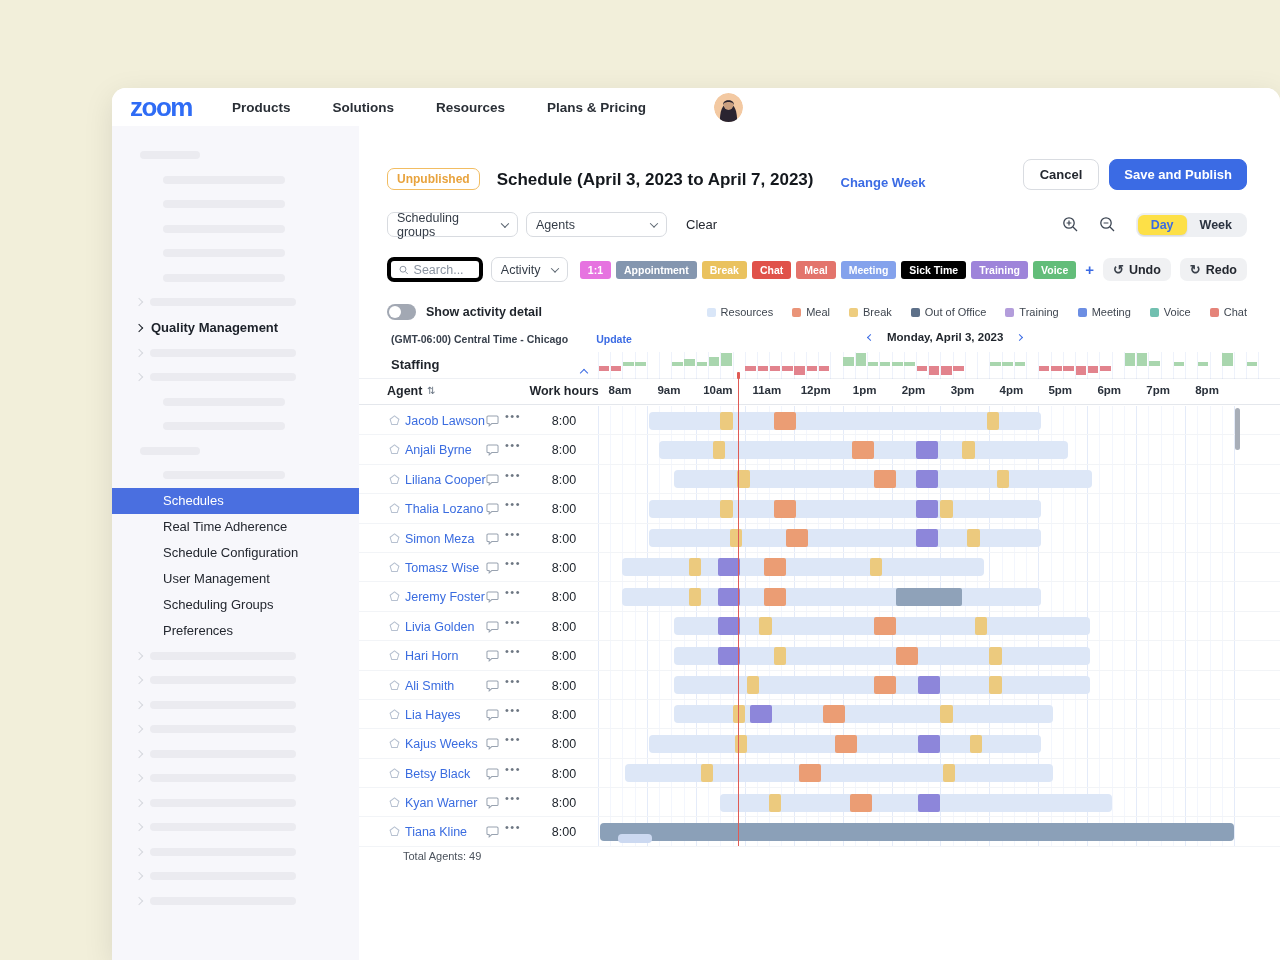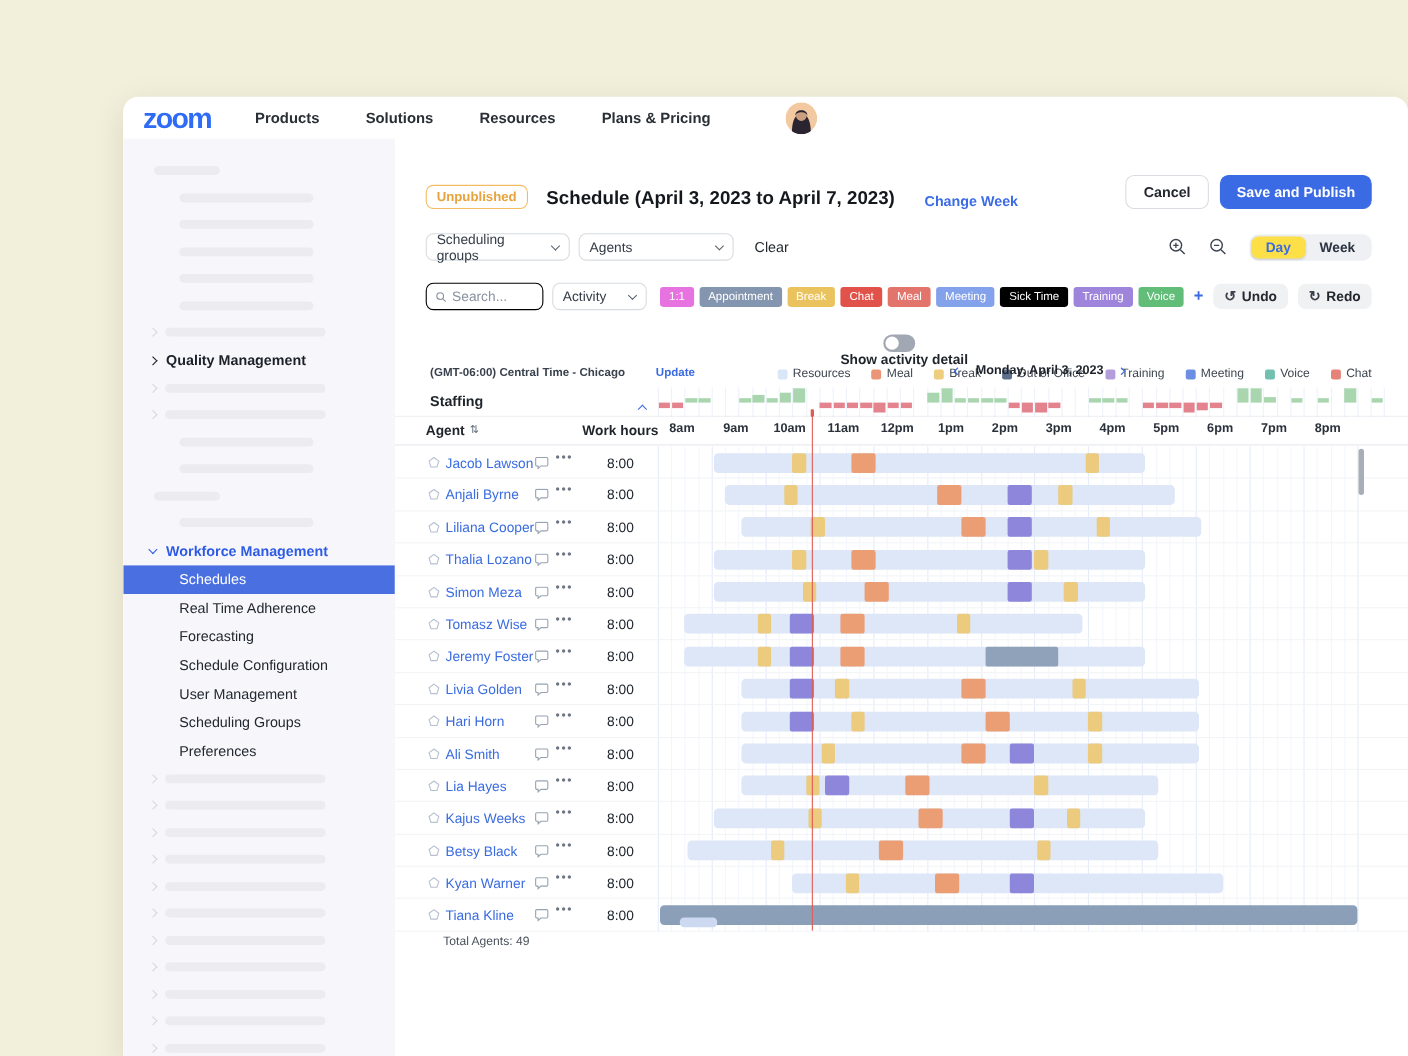--- a/index.html
+++ b/index.html
@@ -50,30 +50,30 @@
   .select { display:inline-flex; align-items:center; justify-content:space-between; height:25px; border:1px solid #d8dbe0;
             border-radius:7px; font-size:12.5px; color:#343c47; padding:0 9px; background:#fff; cursor:pointer; }
   .select .chev { color:#5b6570; margin-left:8px; }
   .clear { font-size:13px; color:#23272f; margin-left:19px; cursor:pointer; }
   .right-tools { margin-left:auto; display:flex; align-items:center; }
   .zicon { margin-left:20px; cursor:pointer; display:flex; }
   .seg { display:flex; background:#eef0f3; border-radius:8px; padding:2px; margin-left:20px; }
   .seg .opt { font-size:12.5px; font-weight:700; padding:3px 13px; border-radius:6px; cursor:pointer; color:#2b3340; }
   .seg .opt.active { background:#fde047; color:#3b6be4; box-shadow:0 1px 2px rgba(0,0,0,.12); }
   .activity-row { position:absolute; top:131px; left:28px; right:33px; display:flex; align-items:center; }
-  .search { display:flex; align-items:center; width:126px; height:25px; border:1px solid #000000; border-radius:7px; padding:0 8px; background:#fff; }
+  .search { display:flex; align-items:center; width:126px; height:25px; border:4px solid #000000; border-radius:7px; padding:0 8px; background:#fff; }
   .search input { border:none; outline:none; width:100%; font-size:12.5px; color:#343c47; margin-left:5px; font-family:"Liberation Sans",sans-serif; }
   .search input::placeholder { color:#8a93a0; }
   .chips { display:flex; align-items:center; margin-left:12px; }
-  .chip { color:#fff; font-size:10.5px; font-weight:400; padding:3px 8px; border-radius:3px; margin-right:5px; cursor:pointer; white-space:nowrap; }
+  .chip { color:#fff; font-size:10.5px; font-weight:700; padding:3px 8px; border-radius:3px; margin-right:5px; cursor:pointer; white-space:nowrap; }
   .chip-add { color:#3b6be4; font-size:15px; font-weight:700; margin-left:4px; cursor:pointer; }
   .hist { margin-left:auto; display:flex; }
   .hist .btn2 { background:#f0f1f3; border-radius:7px; font-size:12.5px; font-weight:700; color:#23272f; padding:4px 10px; margin-left:9px; cursor:pointer; display:flex; align-items:center; }
   .hist .glyph { font-size:13px; margin-right:5px; color:#3a414b; }
-  .toggle-row { position:absolute; top:178px; left:28px; right:33px; display:flex; align-items:center;flex-direction:column; }
+  .toggle-row { position:absolute; top:178px; left:28px; right:33px; display:flex; align-items:center; }
   .toggle { width:29px; height:16px; border-radius:9px; background:#a2a8b3; position:relative; cursor:pointer; flex:0 0 auto; }
   .toggle .knob { position:absolute; left:2px; top:2px; width:12px; height:12px; border-radius:50%; background:#fff; }
   .toggle-lbl { font-size:12.5px; font-weight:700; color:#1f242b; margin-left:10px; }
   .legend { margin-left:auto; display:flex; align-items:center; }
   .lg-item { display:flex; align-items:center; margin-left:19px; }
   .lg-sw { width:9px; height:9px; border-radius:2px; margin-right:5px; }
   .lg-lbl { font-size:11px; color:#3f4650; }
   .tz-row { position:absolute; top:207px; left:32px; right:33px; display:flex; align-items:center; }
   .tz { font-size:10.5px; font-weight:700; color:#39414d; }
   .upd { font-size:10.5px; margin-left:28px; }
@@ -179,27 +179,22 @@
           </div>
           <div class="sb-row">
             <span class="pill ind"></span>
           </div>
           <div class="sb-row">
             <span class="pill short"></span>
           </div>
           <div class="sb-row">
             <span class="pill ind"></span>
           </div>
-          <div class="sb-row tall sb-section active">
-            <span class="chev down"></span>
-            <span class="lbl">Workforce Management</span>
-          </div>
           <div class="sb-row tall sb-item selected">Schedules</div>
           <div class="sb-row tall sb-item">Real Time Adherence</div>
-          <div class="sb-row tall sb-item">Forecasting</div>
           <div class="sb-row tall sb-item">Schedule Configuration</div>
           <div class="sb-row tall sb-item">User Management</div>
           <div class="sb-row tall sb-item">Scheduling Groups</div>
           <div class="sb-row tall sb-item">Preferences</div>
           <div class="sb-row">
             <span class="chev right sb-chev-faint"></span>
             <span class="pill wch"></span>
           </div>
           <div class="sb-row">
             <span class="chev right sb-chev-faint"></span>

